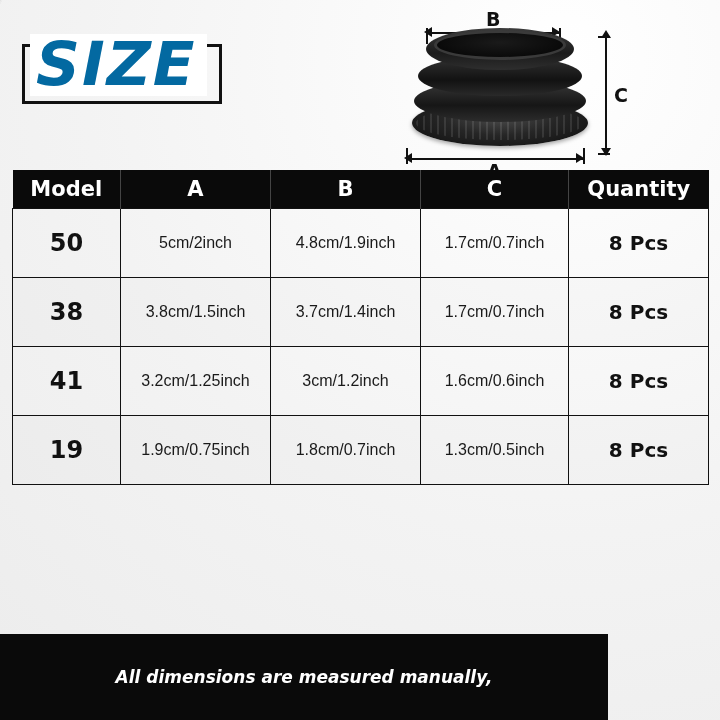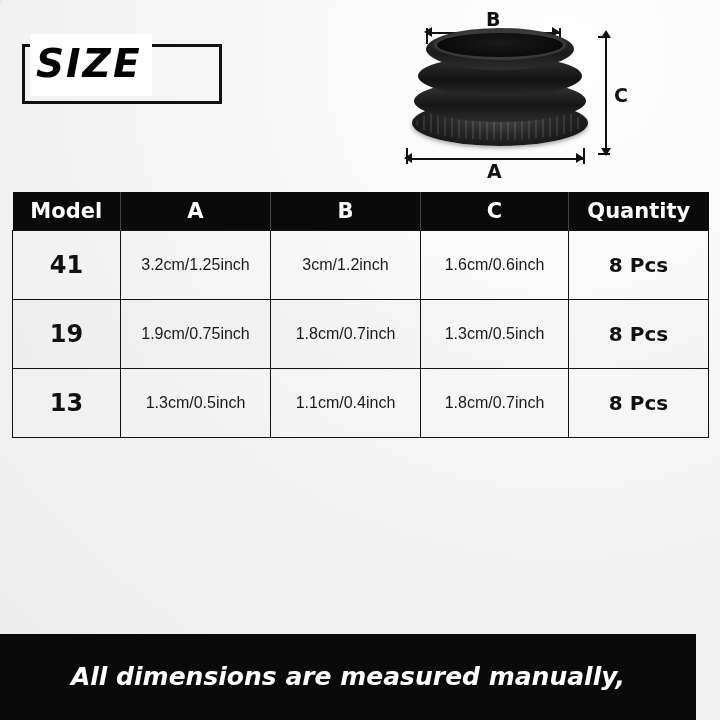--- a/index.html
+++ b/index.html
@@ -27,25 +27,25 @@
     position: absolute;
     left: 22px; top: 44px;
     width: 200px; height: 60px;
     border: 3px solid #111;
     background: transparent;
   }
   .size-word {
     position: absolute;
     left: 30px; top: 34px;
     font-family: "DejaVu Sans", sans-serif;
-    font-size: 39px;
+    font-size: 61px;
     font-weight: 700;
     font-style: italic;
     letter-spacing: 2px;
-    color: #000000;
+    color: #0369a1;
     background: #fff;
     padding: 0 10px 2px 6px;
     line-height: 60px;
   }
 
   
   .diagram {
     position: absolute;
     left: 392px; top: 6px;
     width: 250px; height: 170px;
@@ -97,21 +97,21 @@
     position: absolute;
     font-family: "DejaVu Sans", sans-serif;
     font-size: 19px;
     font-weight: 700;
     color: #111;
   }
 
   
   .table-wrap {
     position: absolute;
-    left: 12px; top: 192px;
+    left: 12px; top: 170px;
     width: 696px;
   }
   table {
     width: 100%;
     border-collapse: collapse;
     table-layout: fixed;
   }
   thead th {
     background: #0a0a0a;
     color: #fff;
@@ -147,31 +147,31 @@
   col.c-model { width: 108px; }
   col.c-a     { width: 150px; }
   col.c-b     { width: 150px; }
   col.c-c     { width: 148px; }
   col.c-qty   { width: 140px; }
 
   
   .footer {
     position: absolute;
     left: 0; bottom: 0;
-    width: 696px; height: 86px;
+    width: 608px; height: 86px;
     background: #0a0a0a;
     color: #fff;
     display: flex;
     flex-direction: column;
     align-items: center;
     justify-content: center;
     font-family: "DejaVu Sans", sans-serif;
     font-style: italic;
     font-weight: 700;
-    font-size: 25px;
+    font-size: 17px;
     line-height: 32px;
     text-align: center;
   }
 </style>
 </head>
 <body>
 
 <div class="page">
 
   <div class="header">
@@ -225,40 +225,47 @@
         <tr>
           <th>Model</th>
           <th>A</th>
           <th>B</th>
           <th>C</th>
           <th>Quantity</th>
         </tr>
       </thead>
       <tbody>
         <tr>
+          <td class="model">50</td>
+          <td>5cm/2inch</td>
+          <td>4.8cm/1.9inch</td>
+          <td>1.7cm/0.7inch</td>
+          <td class="qty">8 Pcs</td>
+        </tr>
+        <tr>
+          <td class="model">38</td>
+          <td>3.8cm/1.5inch</td>
+          <td>3.7cm/1.4inch</td>
+          <td>1.7cm/0.7inch</td>
+          <td class="qty">8 Pcs</td>
+        </tr>
+        <tr>
           <td class="model">41</td>
           <td>3.2cm/1.25inch</td>
           <td>3cm/1.2inch</td>
           <td>1.6cm/0.6inch</td>
           <td class="qty">8 Pcs</td>
         </tr>
         <tr>
           <td class="model">19</td>
           <td>1.9cm/0.75inch</td>
           <td>1.8cm/0.7inch</td>
           <td>1.3cm/0.5inch</td>
           <td class="qty">8 Pcs</td>
         </tr>
-        <tr>
-          <td class="model">13</td>
-          <td>1.3cm/0.5inch</td>
-          <td>1.1cm/0.4inch</td>
-          <td>1.8cm/0.7inch</td>
-          <td class="qty">8 Pcs</td>
-        </tr>
       </tbody>
     </table>
   </div>
 
   <div class="footer">
     <div>All dimensions are measured manually,</div>
   </div>
 
 </div>
 

